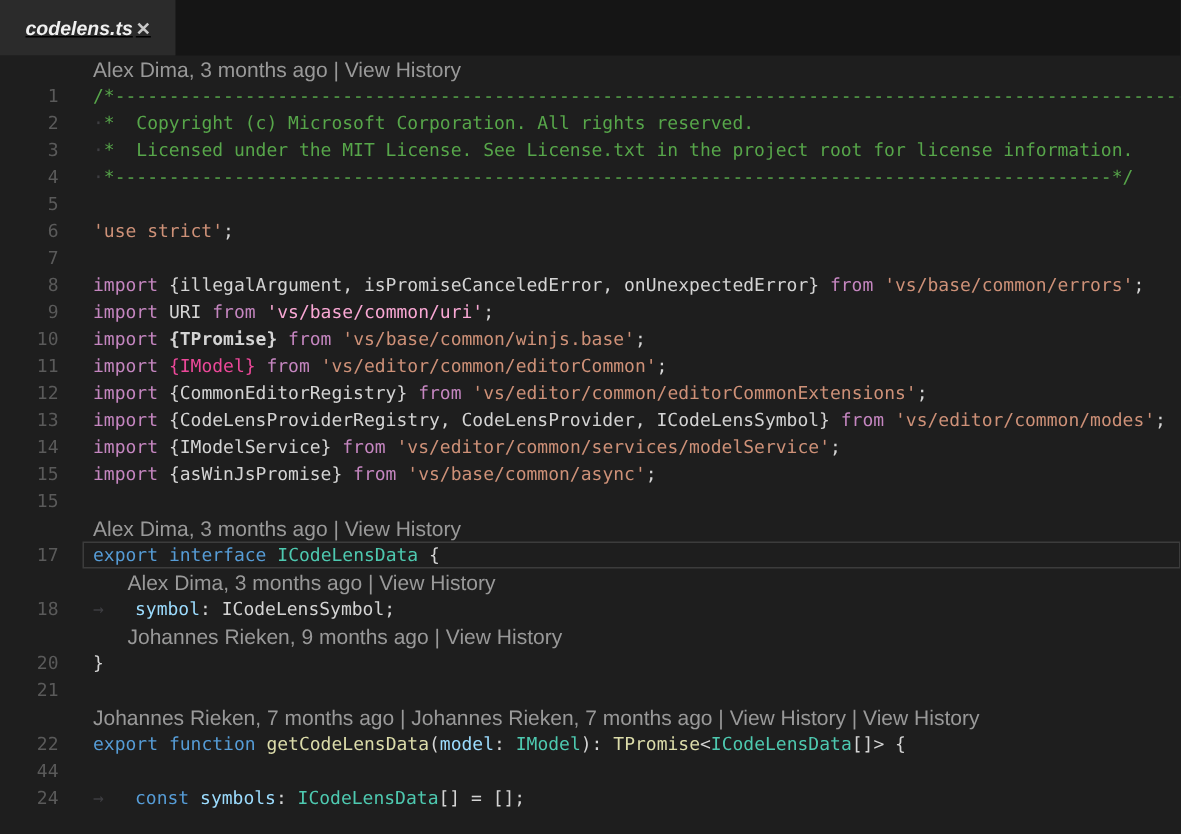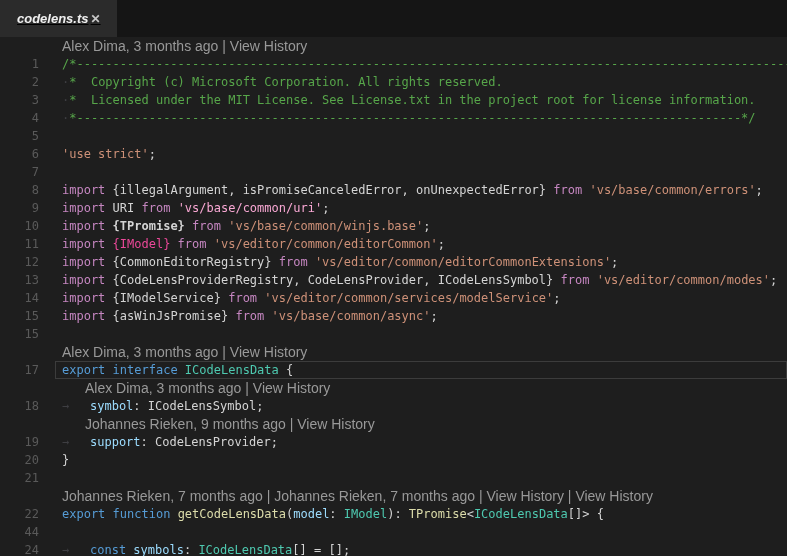--- a/index.html
+++ b/index.html
@@ -154,24 +154,20 @@
       </div>
       <div class="row">
         <span class="gutter">18</span>
         <div class="line-content"><span class="tab-ws" style="color: rgb(62, 62, 66);">→</span><span style="color: rgb(156, 220, 254);">symbol</span><span style="color: rgb(212, 212, 212);">: </span><span style="color: rgb(212, 212, 212);">ICodeLensSymbol</span><span style="color: rgb(212, 212, 212);">;</span></div>
       </div>
       <div class="row">
         <span class="gutter"></span>
         <div class="line-content" style="padding-left: 30px;"><span class="lens-text">Johannes Rieken, 9 months ago | View History</span></div>
       </div>
       <div class="row">
-        <span class="gutter">19</span>
-        <div class="line-content"><span class="tab-ws" style="color: rgb(62, 62, 66);">→</span><span style="color: rgb(156, 220, 254);">support</span><span style="color: rgb(212, 212, 212);">: </span><span style="color: rgb(212, 212, 212);">CodeLensProvider</span><span style="color: rgb(212, 212, 212);">;</span></div>
-      </div>
-      <div class="row">
         <span class="gutter">20</span>
         <div class="line-content"><span style="color: rgb(212, 212, 212);">}</span></div>
       </div>
       <div class="row">
         <span class="gutter">21</span>
         <div class="line-content"></div>
       </div>
       <div class="row">
         <span class="gutter"></span>
         <div class="line-content" style="padding-left: 7px;"><span class="lens-text">Johannes Rieken, 7 months ago | Johannes Rieken, 7 months ago | View History | View History</span></div>

